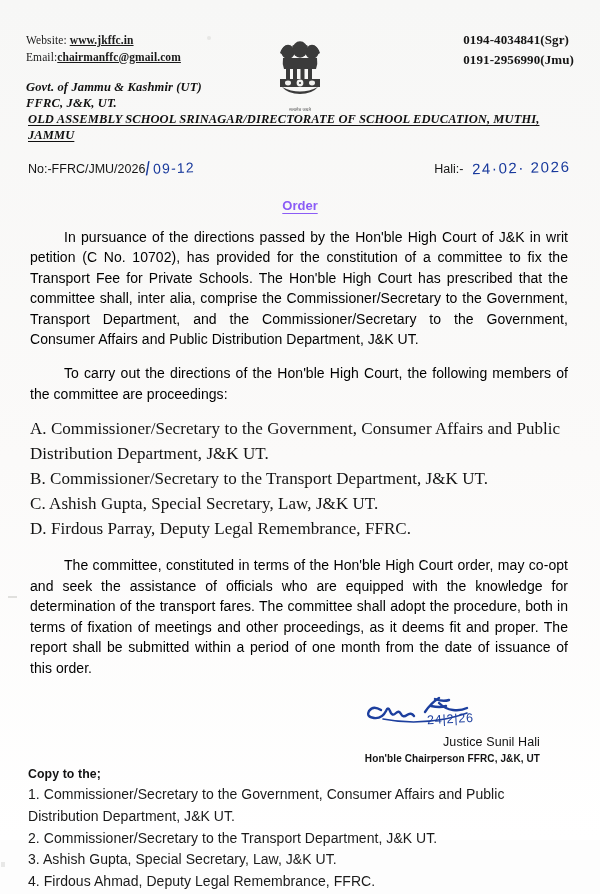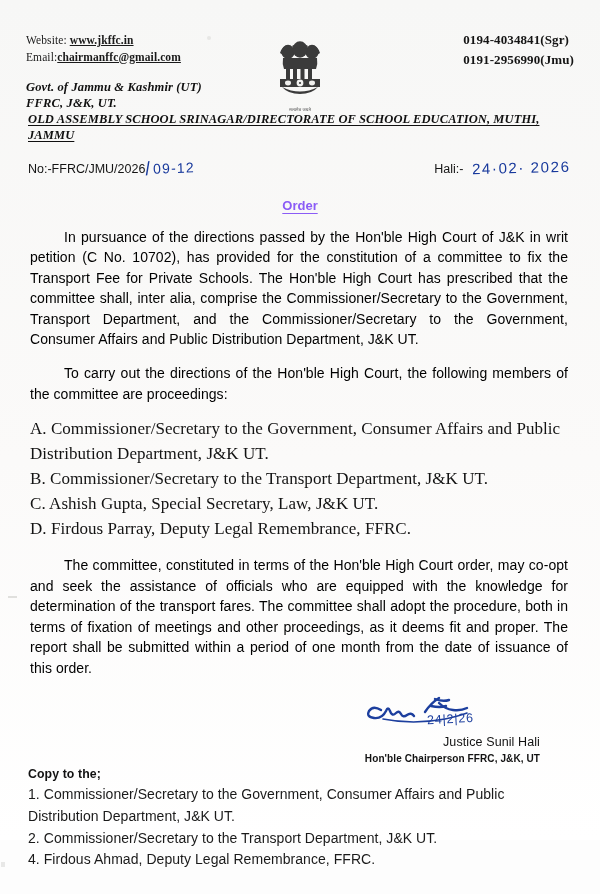--- a/index.html
+++ b/index.html
@@ -368,18 +368,19 @@
       </div>
       <div class="sign-name">Justice Sunil Hali</div>
       <div class="sign-title">Hon'ble Chairperson FFRC, J&amp;K, UT</div>
     </div>
 
     <div class="copy-block">
       <div class="copy-heading">Copy to the;</div>
       <ol class="copy-list">
         <li>1. Commissioner/Secretary to the Government, Consumer Affairs and Public Distribution Department, J&amp;K UT.</li>
         <li>2. Commissioner/Secretary to the Transport Department, J&amp;K UT.</li>
+        <li>3.  Ashish Gupta, Special Secretary, Law, J&amp;K UT.</li>
         <li>4.  Firdous Ahmad, Deputy Legal Remembrance, FFRC.</li>
       </ol>
     </div>
 
   </div>
 </div>
 
 </body></html>

